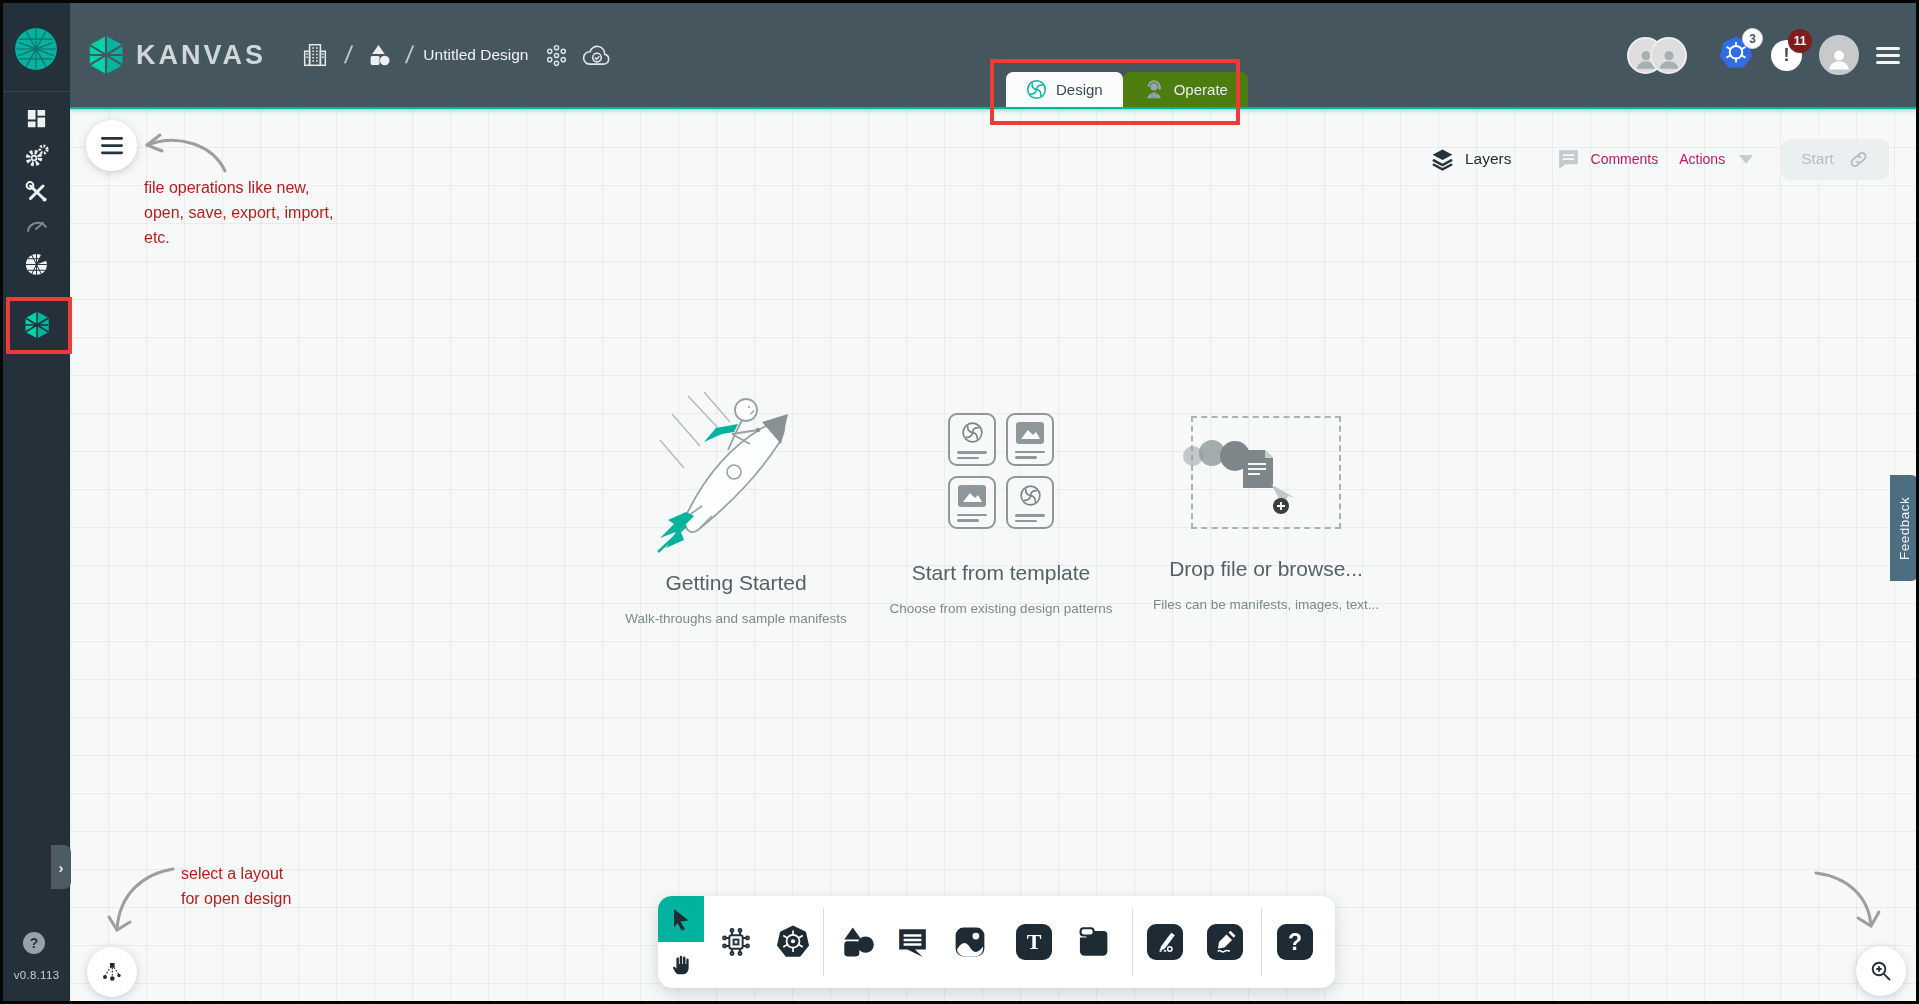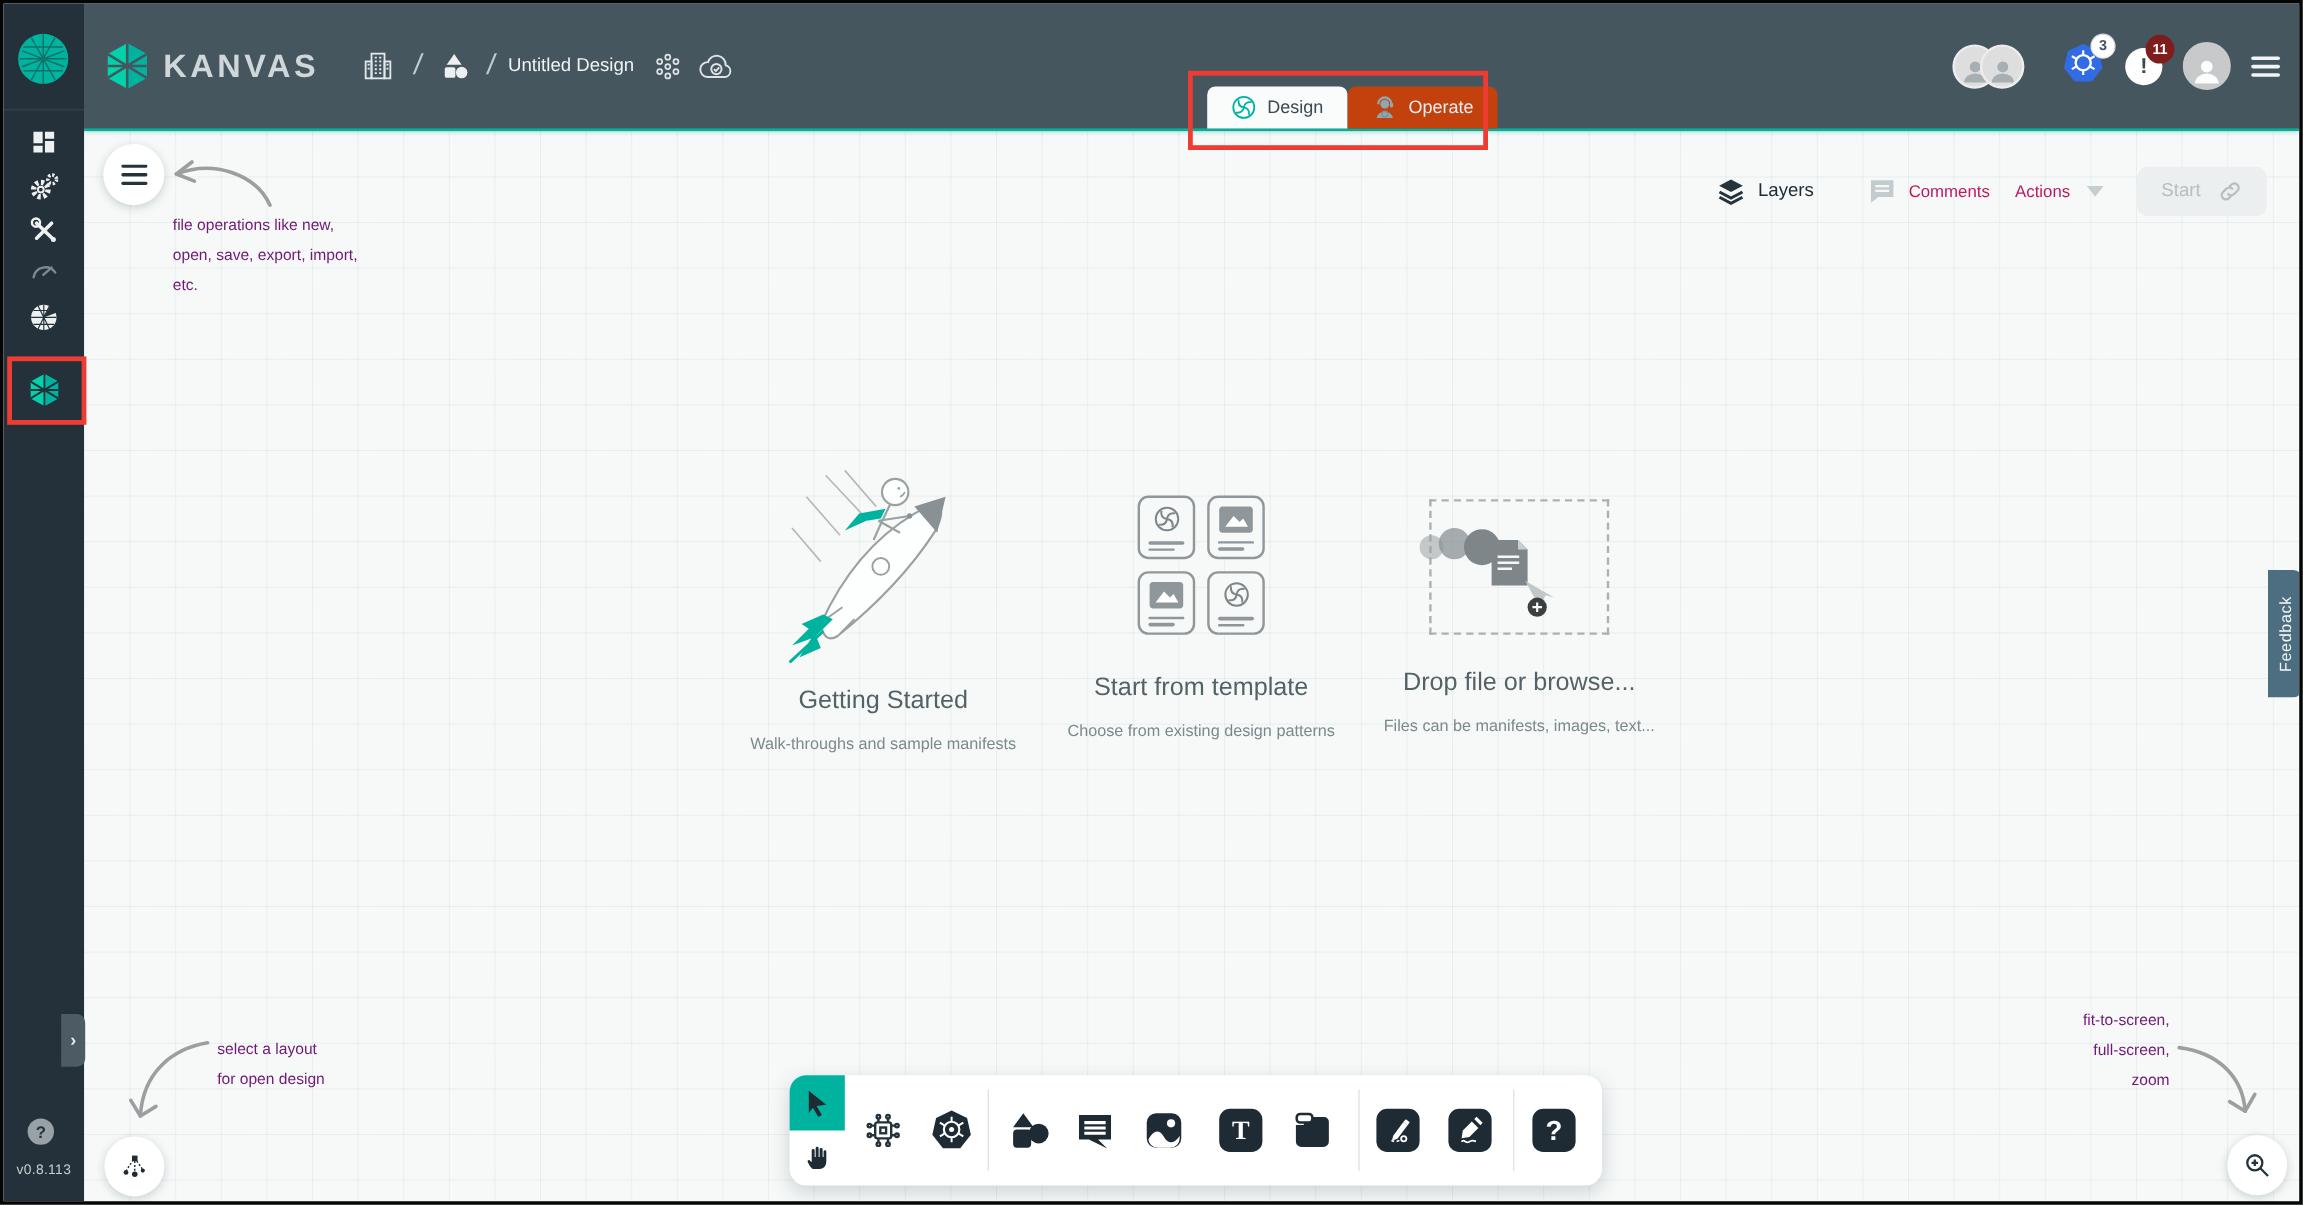--- a/index.html
+++ b/index.html
@@ -53,35 +53,35 @@
   .badge-wrap { position:relative; }
   .mini-badge {
     position:absolute; border-radius:50%; display:flex; align-items:center; justify-content:center;
     font-weight:bold;
   }
   .hamburger span { display:block; width:24px; height:3px; background:#F2F5F6; border-radius:2px; margin:4px 0; }
   
   .tabs { position:absolute; left:936px; bottom:0; display:flex; height:35px; }
   .tab { display:flex; align-items:center; gap:9px; padding:0 20px; font-size:15px; border-radius:7px 7px 0 0; cursor:pointer; }
   .tab.active { background:#FAFBFB; color:#3A4A52; }
-  .tab.inactive { background:#c2410c; color:#E9EEF0; }
+  .tab.inactive { background:#4d7c0f; color:#E9EEF0; }
   
   .redbox { position:absolute; border:4px solid #EE3B33; z-index:60; pointer-events:none; }
   
   .canvas-bar { position:absolute; left:1427px; top:134px; height:44px; display:flex; align-items:center; z-index:10; }
   .cb-group { display:flex; align-items:center; gap:10px; cursor:pointer; }
   .cb-label-dark { color:#1D2A32; font-size:15.5px; }
   .cb-label-gray { color:#be185d; font-size:14px; }
   .caret-down { width:0; height:0; border-left:7px solid transparent; border-right:7px solid transparent; border-top:9px solid #C5CED1; margin-left:4px; }
   .share-btn {
     display:flex; align-items:center; gap:14px; background:#EBEFEF; border-radius:9px;
     height:41px; padding:0 20px; margin-left:28px; color:#B5BEC1; font-size:15.5px; cursor:default;
   }
   
-  .ann-text { position:absolute; color:#701a75; font-size:13px; line-height:25px; z-index:15; }
+  .ann-text { position:absolute; color:#b91c1c; font-size:16px; line-height:25px; z-index:15; }
   .ann-arrow { position:absolute; z-index:15; }
   .ann-arrow path { fill:none; stroke:#9B9F9F; stroke-width:3; stroke-linecap:round; }
   
   .fab {
     position:absolute; background:#fff; border-radius:50%;
     box-shadow:0 2px 8px rgba(40,60,60,.22);
     display:flex; align-items:center; justify-content:center; z-index:18; cursor:pointer;
   }
   
   .card { position:absolute; width:260px; text-align:center; cursor:pointer; z-index:5; }
@@ -355,25 +355,20 @@
 
   <div class="ann-text" style="left:178px; top:858px">
     <div>select a layout</div>
     <div>for open design</div>
   </div>
   <svg class="ann-arrow" style="left:100px; top:855px" width="90" height="85">
     <path d="M70 11 C 40 16, 16 36, 14 72"></path>
     <path d="M14 72 l-8 -13 M14 72 l13 -8"></path>
   </svg>
 
-  <div class="ann-text" style="left:1605px; top:834px; width:200px; text-align:right">
-    <div>fit-to-screen,</div>
-    <div>full-screen,</div>
-    <div>zoom</div>
-  </div>
   <svg class="ann-arrow" style="left:1800px; top:860px" width="85" height="75">
     <path d="M13 10 C 45 14, 66 34, 68 63"></path>
     <path d="M68 63 l-13 -8 M68 63 l8 -14"></path>
   </svg>
 
   <div class="card" style="left:603px; top:385px">
     <svg width="180" height="165" viewBox="0 0 180 165">
       <g stroke="#B3BABA" stroke-width="1.4" fill="none">
         <path d="M42 8l30 32M26 26l28 32M14 52l24 28M58 4l26 30"></path>
       </g>

